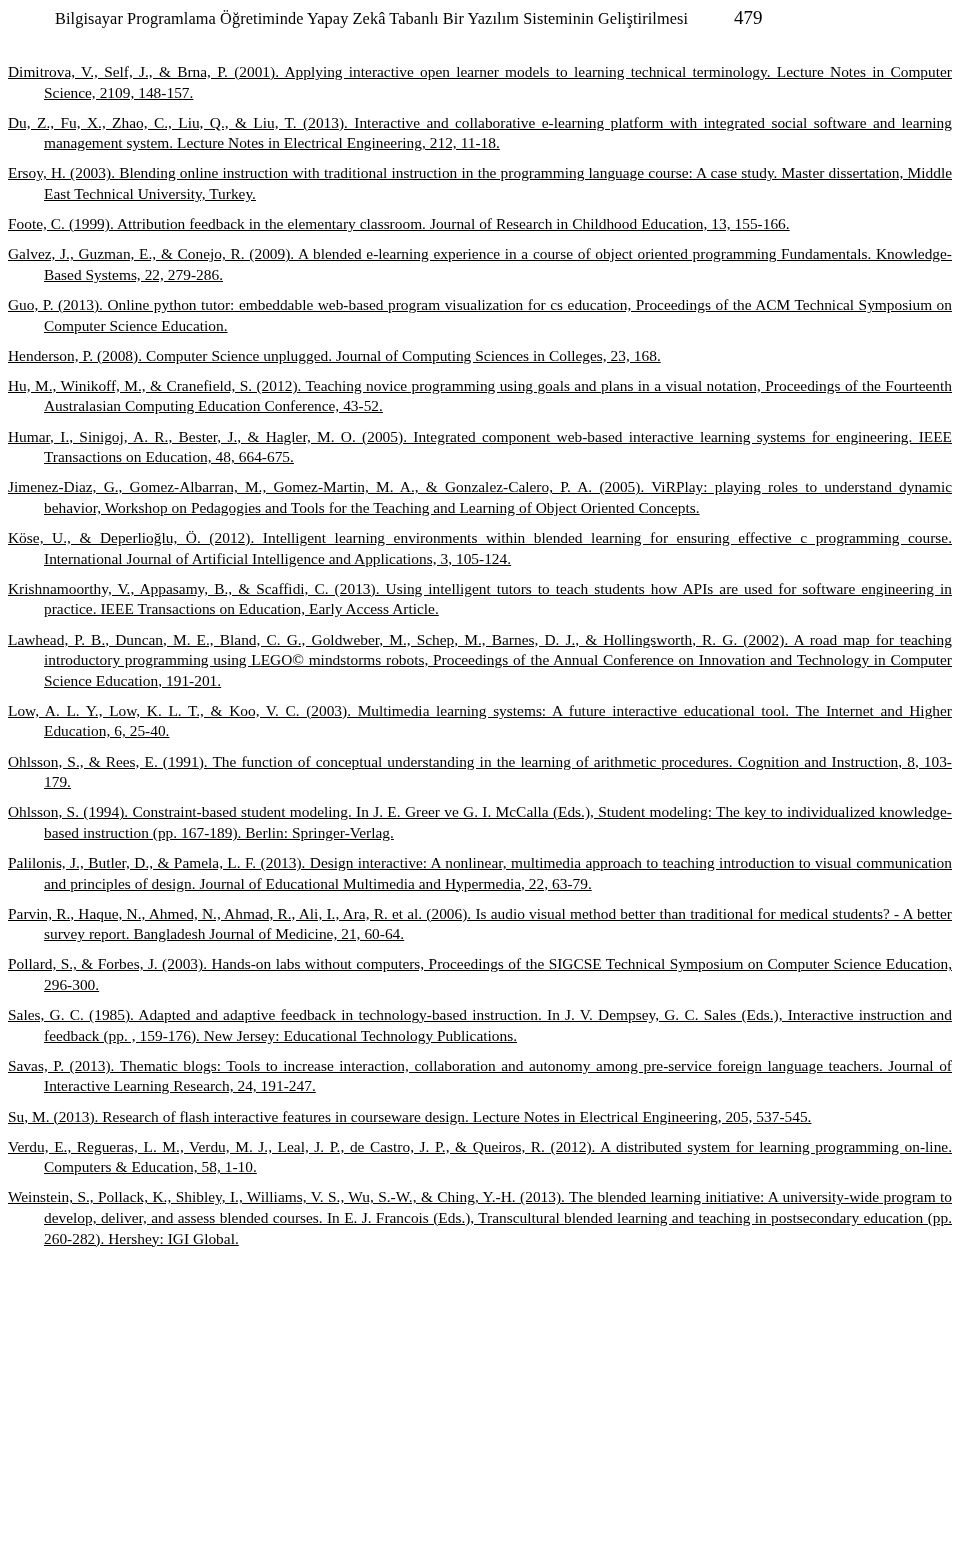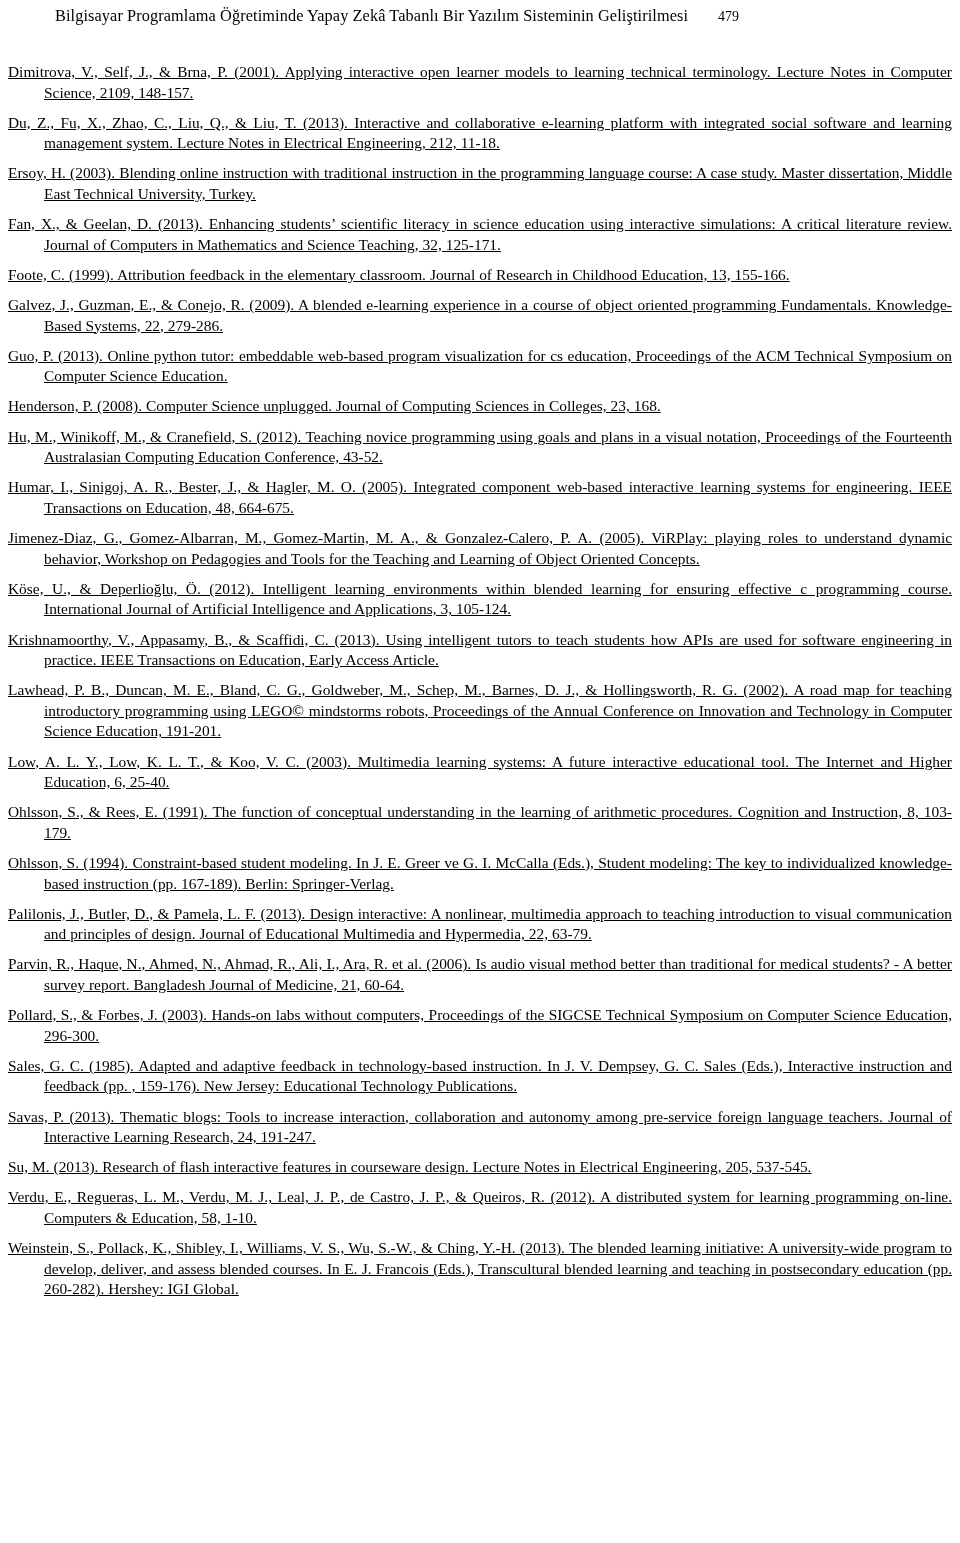--- a/index.html
+++ b/index.html
@@ -29,22 +29,22 @@
     align-items: baseline;
     justify-content: flex-start;
     font-size: 16.3px;
     line-height: 1.25;
     white-space: nowrap;
   }
   .running-head-title {
     letter-spacing: 0.1px;
   }
   .running-head-pageno {
-    margin-left: 30px;
-    font-size: 14px;
+    margin-left: 46px;
+    font-size: 19px;
   }
   .refs {
     position: absolute;
     top: 62px;
     left: 8px;
     width: 944px;
   }
   .ref {
     font-size: 15.4px;
     line-height: 1.335;
@@ -66,21 +66,20 @@
 
   <div class="running-head">
     <span class="running-head-title">Bilgisayar Programlama Öğretiminde Yapay Zekâ Tabanlı Bir Yazılım Sisteminin Geliştirilmesi</span>
     <span class="running-head-pageno">479</span>
   </div>
 
   <div class="refs">
       <p class="ref">Dimitrova, V., Self, J., &amp; Brna, P. (2001). Applying interactive open learner models to learning technical terminology. Lecture Notes in Computer Science, 2109, 148-157.</p>
       <p class="ref">Du, Z., Fu, X., Zhao, C., Liu, Q., &amp; Liu, T. (2013). Interactive and collaborative e-learning platform with integrated social software and learning management system. Lecture Notes in Electrical Engineering, 212, 11-18.</p>
       <p class="ref">Ersoy, H. (2003). Blending online instruction with traditional instruction in the programming language course: A case study. Master dissertation, Middle East Technical University, Turkey.</p>
-      <p class="ref">Fan, X., &amp; Geelan, D. (2013). Enhancing students’ scientific literacy in science education using interactive simulations: A critical literature review. Journal of Computers in Mathematics and Science Teaching, 32, 125-171.</p>
       <p class="ref">Foote, C. (1999). Attribution feedback in the elementary classroom. Journal of Research in Childhood Education, 13, 155-166.</p>
       <p class="ref">Galvez, J., Guzman, E., &amp; Conejo, R. (2009). A blended e-learning experience in a course of object oriented programming Fundamentals. Knowledge-Based Systems, 22, 279-286.</p>
       <p class="ref">Guo, P. (2013). Online python tutor: embeddable web-based program visualization for cs education, Proceedings of the ACM Technical Symposium on Computer Science Education.</p>
       <p class="ref">Henderson, P. (2008). Computer Science unplugged. Journal of Computing Sciences in Colleges, 23, 168.</p>
       <p class="ref">Hu, M., Winikoff, M., &amp; Cranefield, S. (2012). Teaching novice programming using goals and plans in a visual notation, Proceedings of the Fourteenth Australasian Computing Education Conference, 43-52.</p>
       <p class="ref">Humar, I., Sinigoj, A. R., Bester, J., &amp; Hagler, M. O. (2005). Integrated component web-based interactive learning systems for engineering. IEEE Transactions on Education, 48, 664-675.</p>
       <p class="ref">Jimenez-Diaz, G., Gomez-Albarran, M., Gomez-Martin, M. A., &amp; Gonzalez-Calero, P. A. (2005). ViRPlay: playing roles to understand dynamic behavior, Workshop on Pedagogies and Tools for the Teaching and Learning of Object Oriented Concepts.</p>
       <p class="ref">Köse, U., &amp; Deperlioğlu, Ö. (2012). Intelligent learning environments within blended learning for ensuring effective c programming course. International Journal of Artificial Intelligence and Applications, 3, 105-124.</p>
       <p class="ref">Krishnamoorthy, V., Appasamy, B., &amp; Scaffidi, C. (2013). Using intelligent tutors to teach students how APIs are used for software engineering in practice. IEEE Transactions on Education, Early Access Article.</p>
       <p class="ref">Lawhead, P. B., Duncan, M. E., Bland, C. G., Goldweber, M., Schep, M., Barnes, D. J., &amp; Hollingsworth, R. G. (2002). A road map for teaching introductory programming using LEGO© mindstorms robots, Proceedings of the Annual Conference on Innovation and Technology in Computer Science Education, 191-201.</p>

